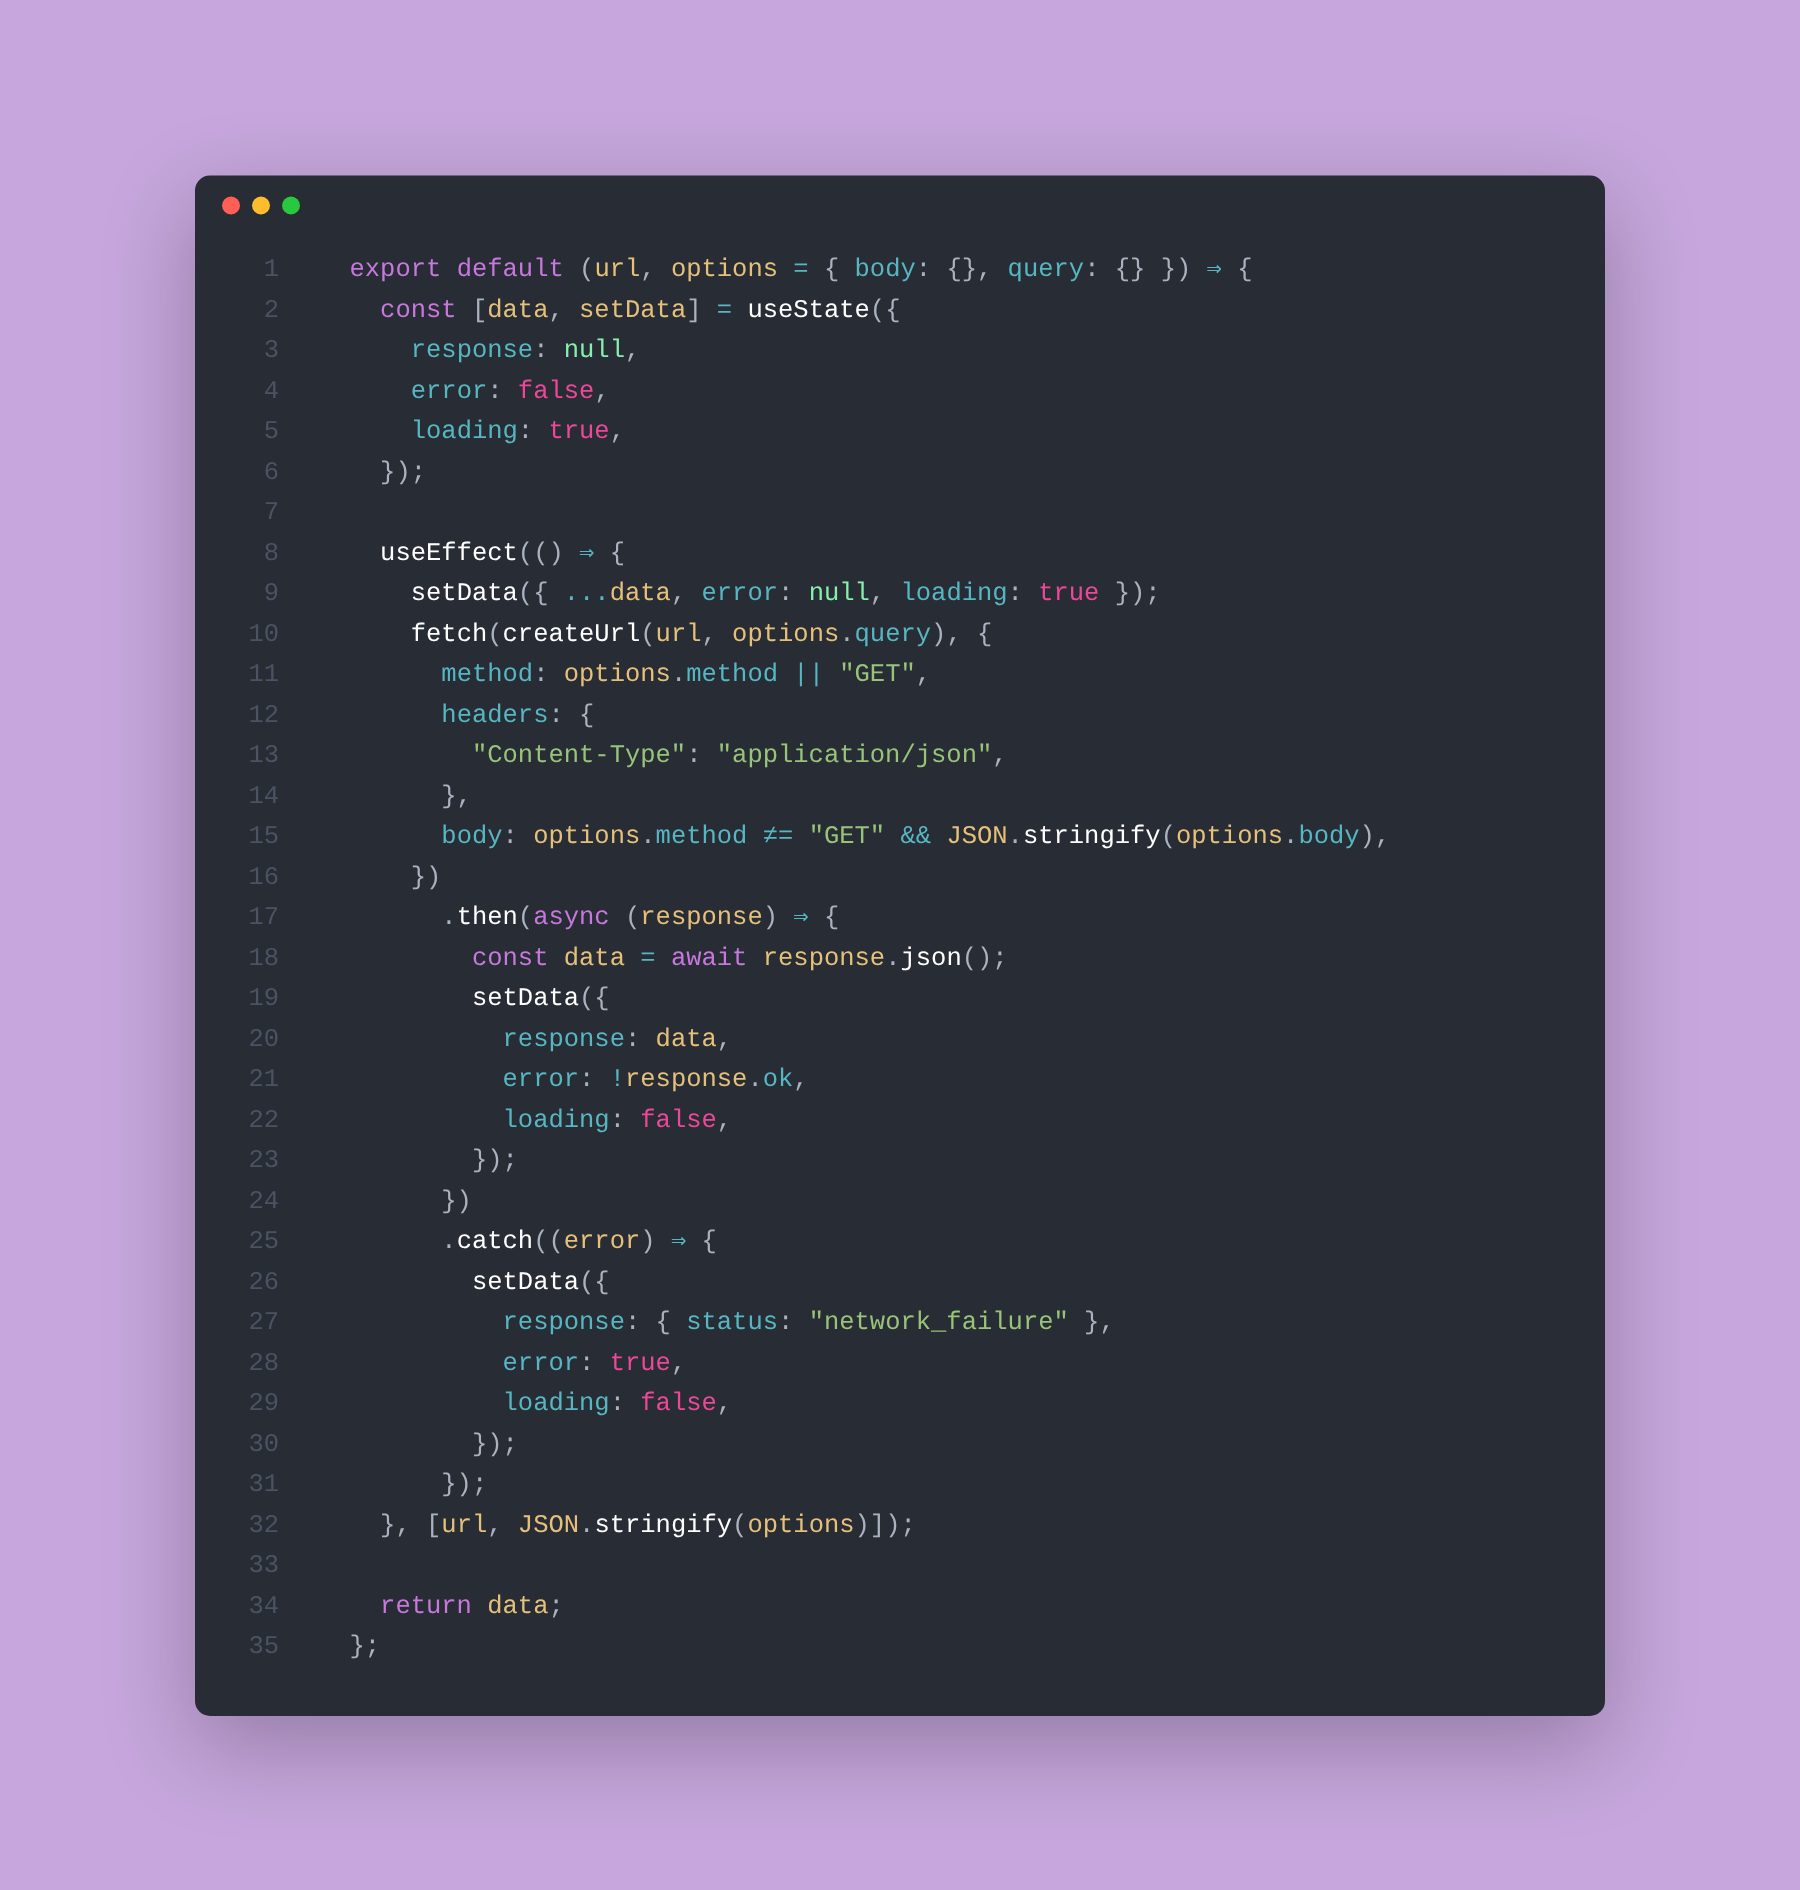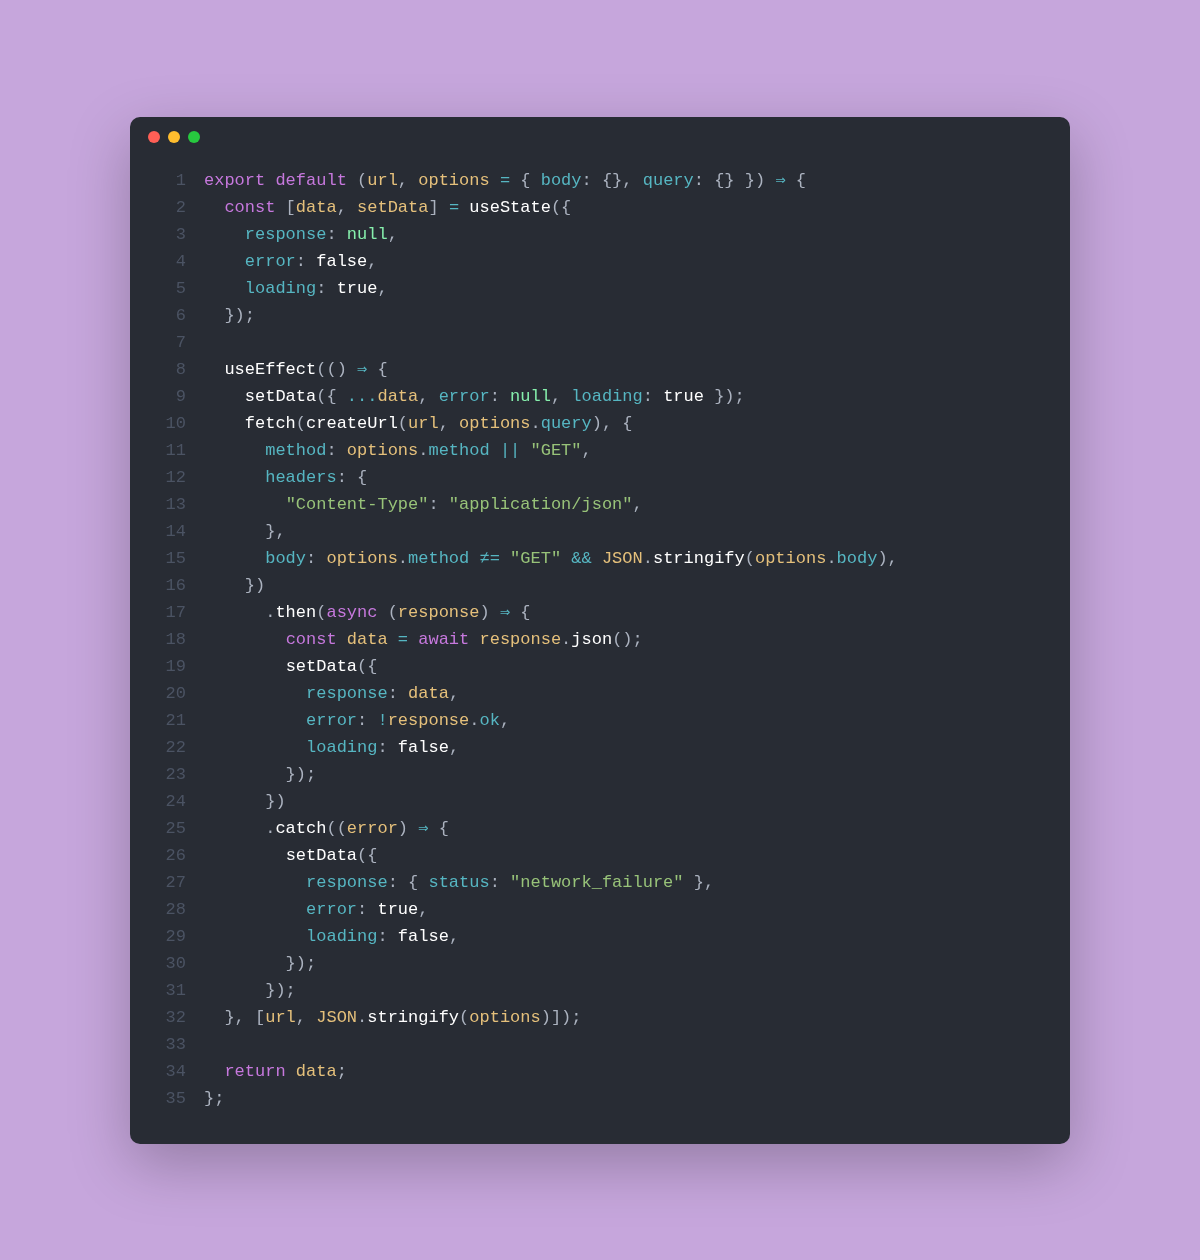--- a/index.html
+++ b/index.html
@@ -55,31 +55,32 @@
     width: 32px;
     text-align: right;
     color: #4b5363;
     padding-right: 18px;
     user-select: none;
     flex: 0 0 32px;
   }
   .src {
     color: #abb2bf;
     flex: 1 1 auto;
+    margin-left: 29px;
   }
 
   
   .kw   { color: #c678dd; }  
   .fn   { color: #ffffff; }  
   .id   { color: #e5c07b; }  
   .p    { color: #abb2bf; }  
   .str  { color: #98c379; }  
   .prop { color: #56b6c2; }  
   .op   { color: #56b6c2; }  
-  .bool { color: #ffffff; }  
+  .bool { color: #ec4899; }  
   .null { color: #86efac; }  
 </style>
 </head>
 <body>
 
 <div class="stage">
   <div class="window">
     <div class="titlebar">
       <span class="traffic-light tl-red"></span>
       <span class="traffic-light tl-yellow"></span>

